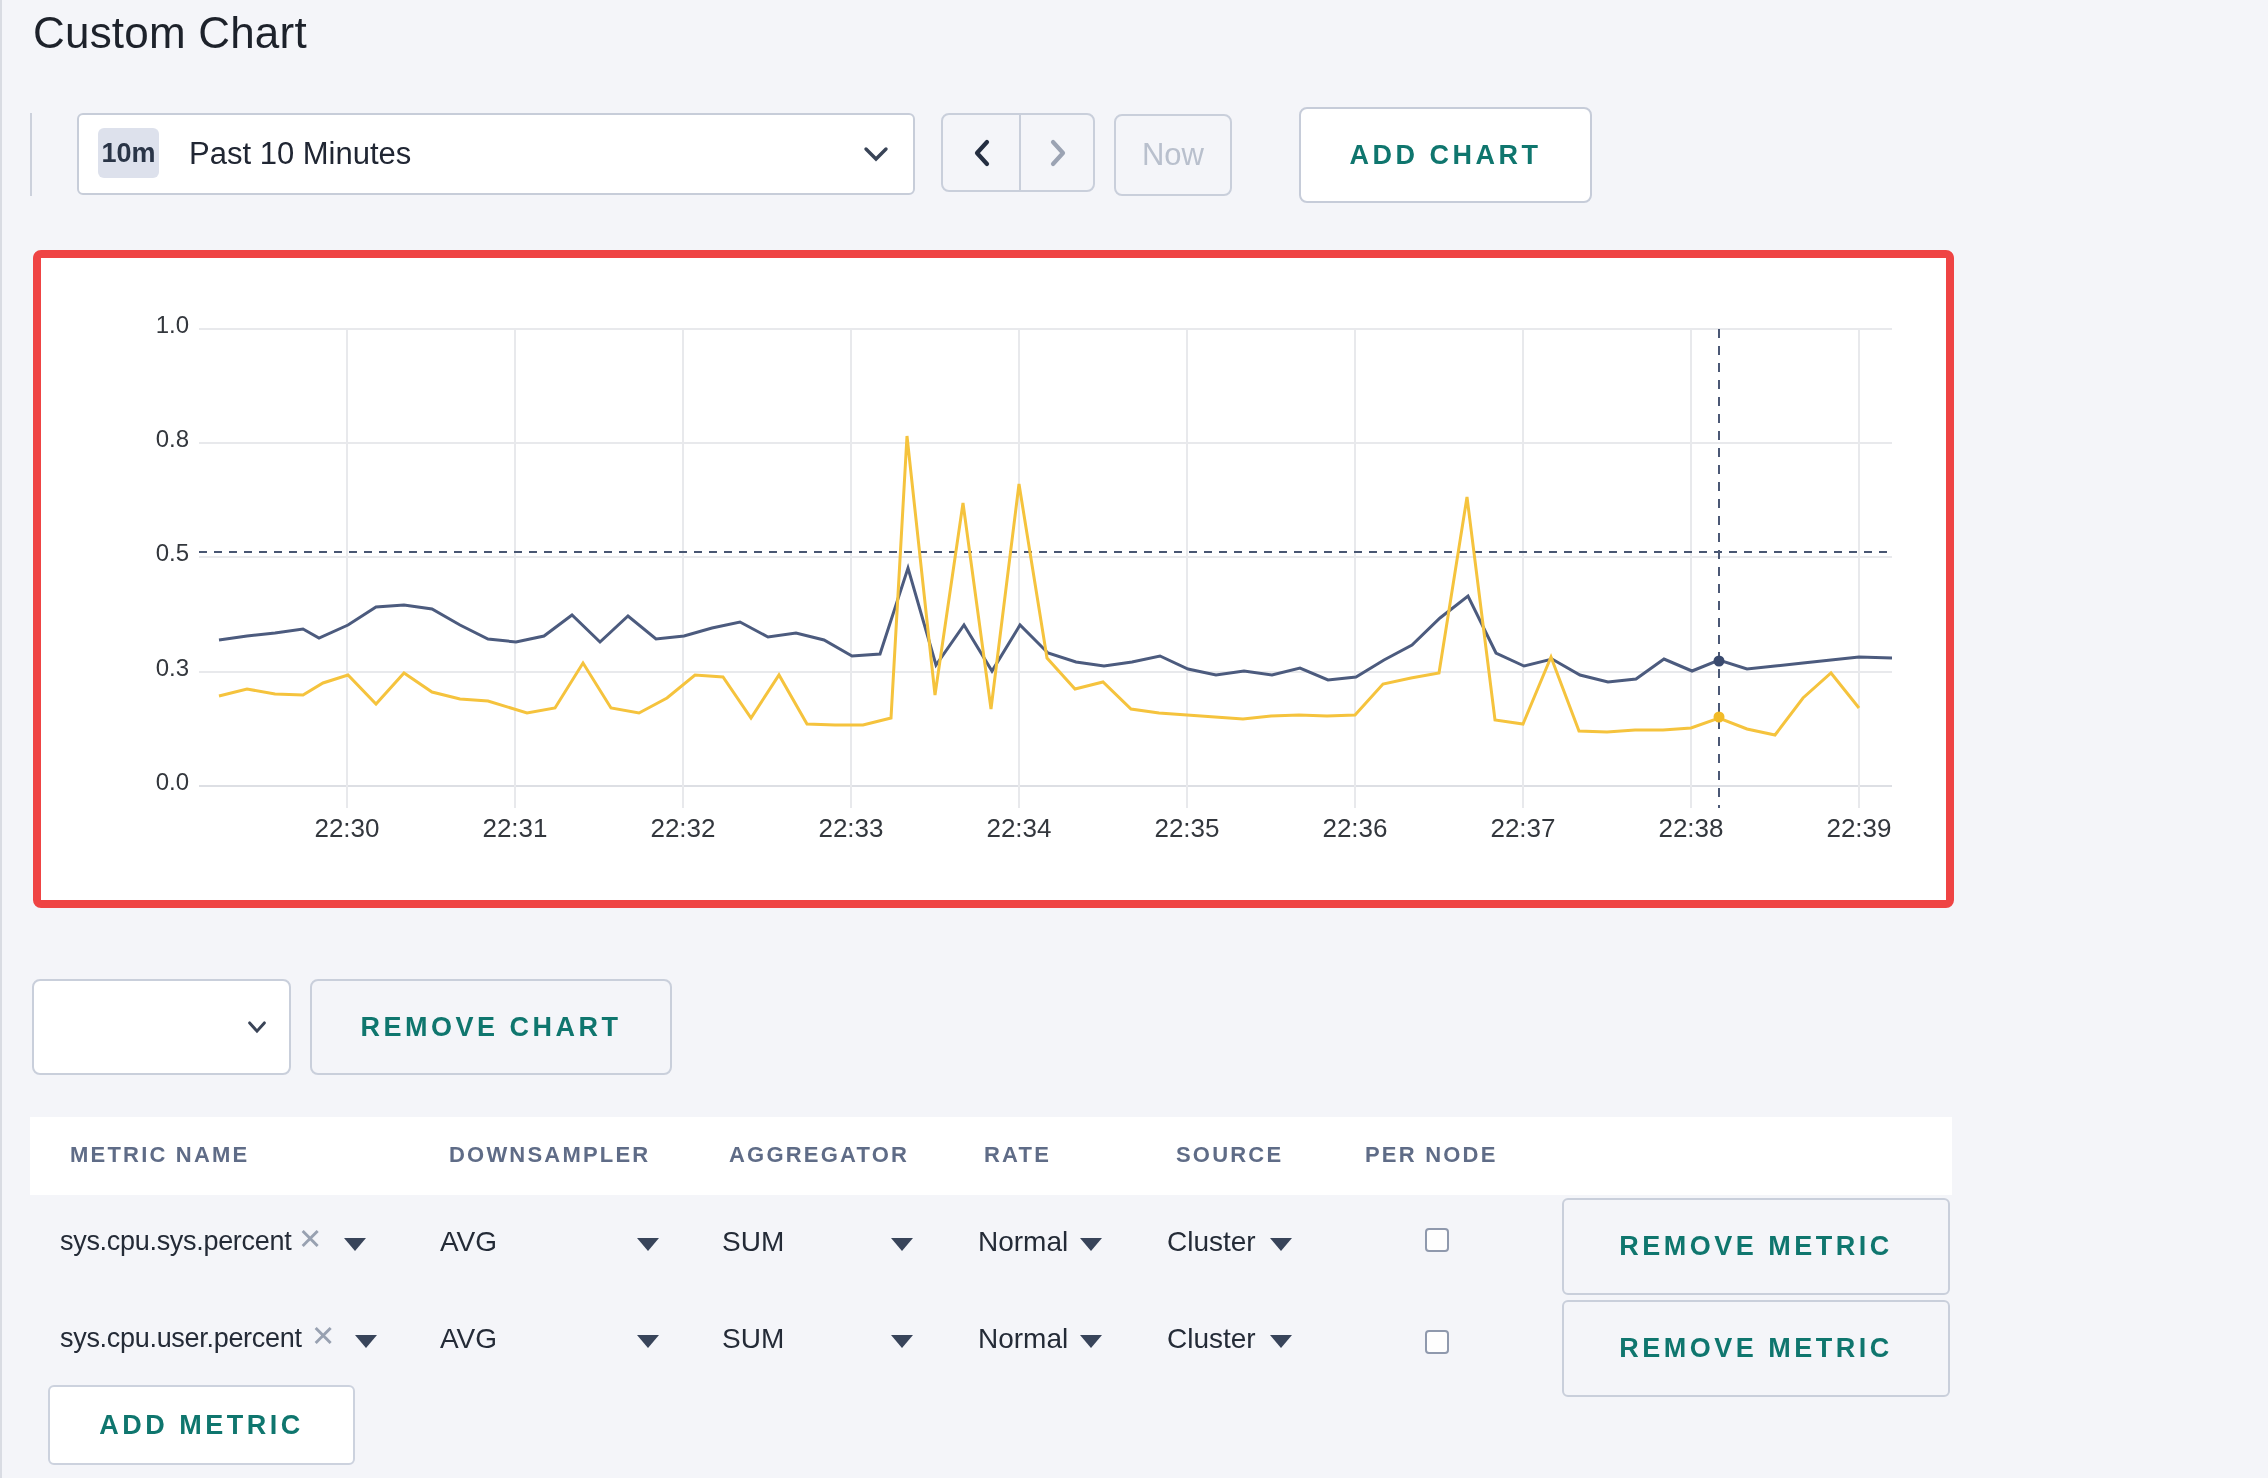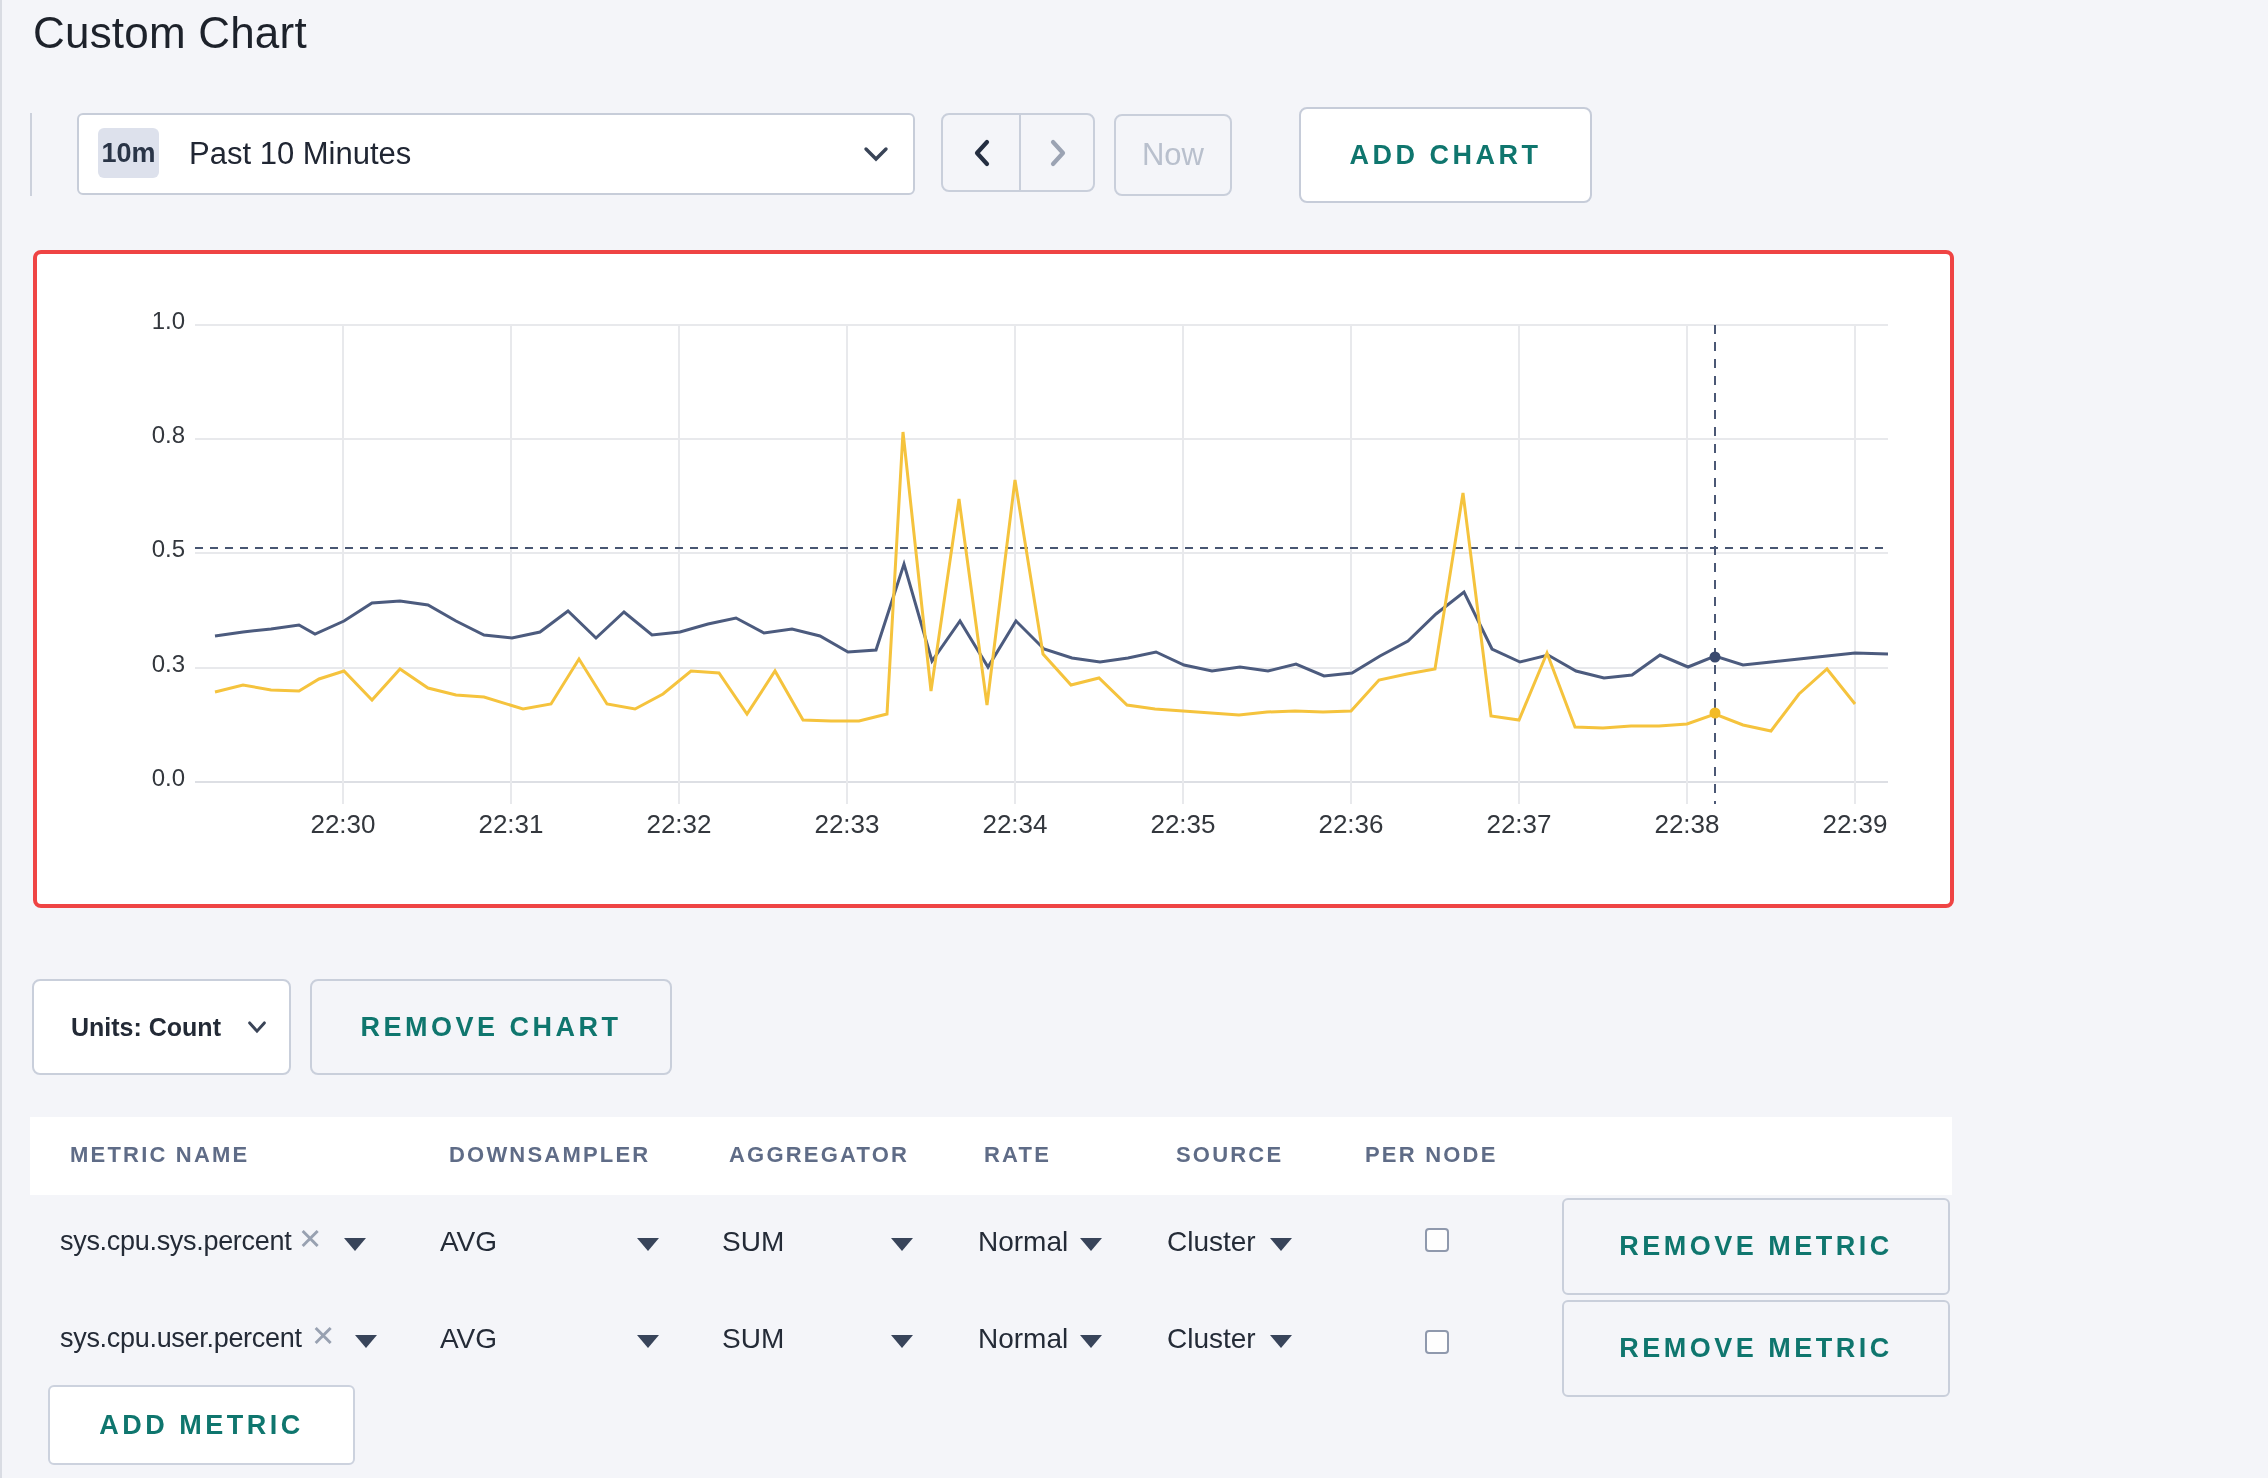--- a/index.html
+++ b/index.html
@@ -34,21 +34,21 @@
       <path d="M7 3 L17 14 L7 25" fill="none" stroke="#9ba3b3" stroke-width="4.2" stroke-linecap="round" stroke-linejoin="round"></path>
     </svg>
 </div>
 
 <div class="abs box" style="left:1114px;top:114px;width:118px;height:82px;text-align:center;line-height:78px;font-size:31px;color:#b9c0cd;font-weight:500;">Now</div>
 
 <div class="abs" style="left:1299px;top:107px;width:293px;height:96px;background:#fff;border:2px solid #c6ccd9;border-radius:8px;text-align:center;line-height:92px;">
   <span class="btn-blue">ADD CHART</span>
 </div>
 
-<div class="abs" style="left:33px;top:250px;width:1921px;height:658px;background:#fff;border:4px solid #ef4444;border-radius:8px;">
+<div class="abs" style="left:33px;top:250px;width:1921px;height:658px;background:#fff;border:8px solid #ef4444;border-radius:8px;">
 <svg width="1921" height="656" viewBox="0 0 1921 656" style="position:absolute;left:0;top:0;">
 <line x1="158" y1="71" x2="1851" y2="71" stroke="#e8e9ec" stroke-width="2"></line>
 <text x="148" y="75" text-anchor="end" font-size="24" fill="#33373d">1.0</text>
 <line x1="158" y1="185" x2="1851" y2="185" stroke="#e8e9ec" stroke-width="2"></line>
 <text x="148" y="189" text-anchor="end" font-size="24" fill="#33373d">0.8</text>
 <line x1="158" y1="299" x2="1851" y2="299" stroke="#e8e9ec" stroke-width="2"></line>
 <text x="148" y="303" text-anchor="end" font-size="24" fill="#33373d">0.5</text>
 <line x1="158" y1="414" x2="1851" y2="414" stroke="#e8e9ec" stroke-width="2"></line>
 <text x="148" y="418" text-anchor="end" font-size="24" fill="#33373d">0.3</text>
 <line x1="158" y1="528" x2="1851" y2="528" stroke="#dddfe4" stroke-width="2"></line>
@@ -77,21 +77,20 @@
 <line x1="1678" y1="71" x2="1678" y2="550" stroke="#4b5875" stroke-width="2" stroke-dasharray="9 8"></line>
 <polyline points="178,382 206,378 234,375 262,371 278,380 307,367 335,349 363,347 391,351 419,367 447,381 475,384 503,378 531,357 559,384 587,358 615,381 643,378 671,370 699,364 727,379 755,375 783,382 811,398 839,396 867,310 895,407 923,367 951,413 979,367 1007,395 1035,404 1063,408 1091,404 1119,398 1147,411 1175,417 1203,413 1231,417 1259,410 1287,422 1315,419 1343,402 1371,387 1399,360 1427,338 1455,395 1483,408 1511,401 1539,417 1567,424 1595,421 1623,401 1651,413 1678,402 1706,411 1734,408 1762,405 1790,402 1818,399 1851,400" fill="none" stroke="#4c5b7e" stroke-width="3"></polyline>
 <polyline points="178,438 206,431 234,436 262,437 282,425 307,417 335,446 363,415 391,434 419,441 447,443 486,455 514,450 542,405 570,450 598,455 626,440 654,417 682,419 710,460 738,417 766,466 794,467 822,467 850,460 866,178 894,437 922,245 950,451 978,226 1006,400 1034,431 1062,424 1090,451 1118,455 1146,457 1174,459 1202,461 1230,458 1258,457 1286,458 1314,457 1342,426 1370,420 1398,415 1426,239 1454,462 1482,466 1510,399 1538,473 1566,474 1594,472 1622,472 1650,470 1678,460 1706,471 1734,477 1762,440 1790,415 1818,450" fill="none" stroke="#f5c33d" stroke-width="3"></polyline>
 <circle cx="1678" cy="403" r="5.5" fill="#3a4a6e"></circle>
 <circle cx="1678" cy="459" r="5.5" fill="#f2bb28"></circle>
 </svg>
 
 </div>
 
 <div class="abs" style="left:32px;top:979px;width:259px;height:96px;background:#fff;border:2px solid #c9cfdb;border-radius:8px;">
-  <div class="abs" style="left:37px;top:0;height:92px;line-height:92px;font-size:25px;font-weight:bold;color:#232a36;">Units: Count</div>
   <svg class="abs" style="left:212px;top:38px;" width="22" height="17" viewBox="0 0 24 18">
       <path d="M4 4 L12 13 L20 4" fill="none" stroke="#3a4457" stroke-width="3.2" stroke-linecap="round"></path>
     </svg>
 </div>
 <div class="abs box" style="left:310px;top:979px;width:362px;height:96px;text-align:center;line-height:92px;"><span class="btn-blue">REMOVE CHART</span></div>
 
 <div class="abs" style="left:30px;top:1117px;width:1922px;height:78px;background:#fff;"></div>
 <div class="abs thead" style="left:0;top:1142px;width:2268px;height:40px;font-size:22px;font-weight:bold;letter-spacing:2.2px;color:#5f6c87;">
   <span class="abs" style="left:70px;">METRIC NAME</span>
   <span class="abs" style="left:449px;text-align:center;">DOWNSAMPLER</span>

